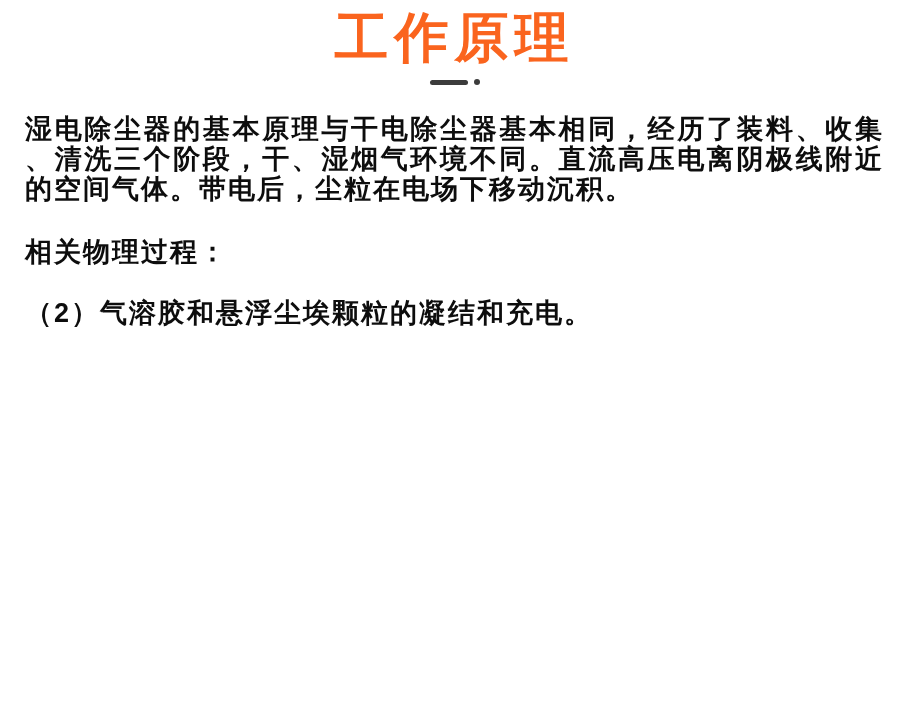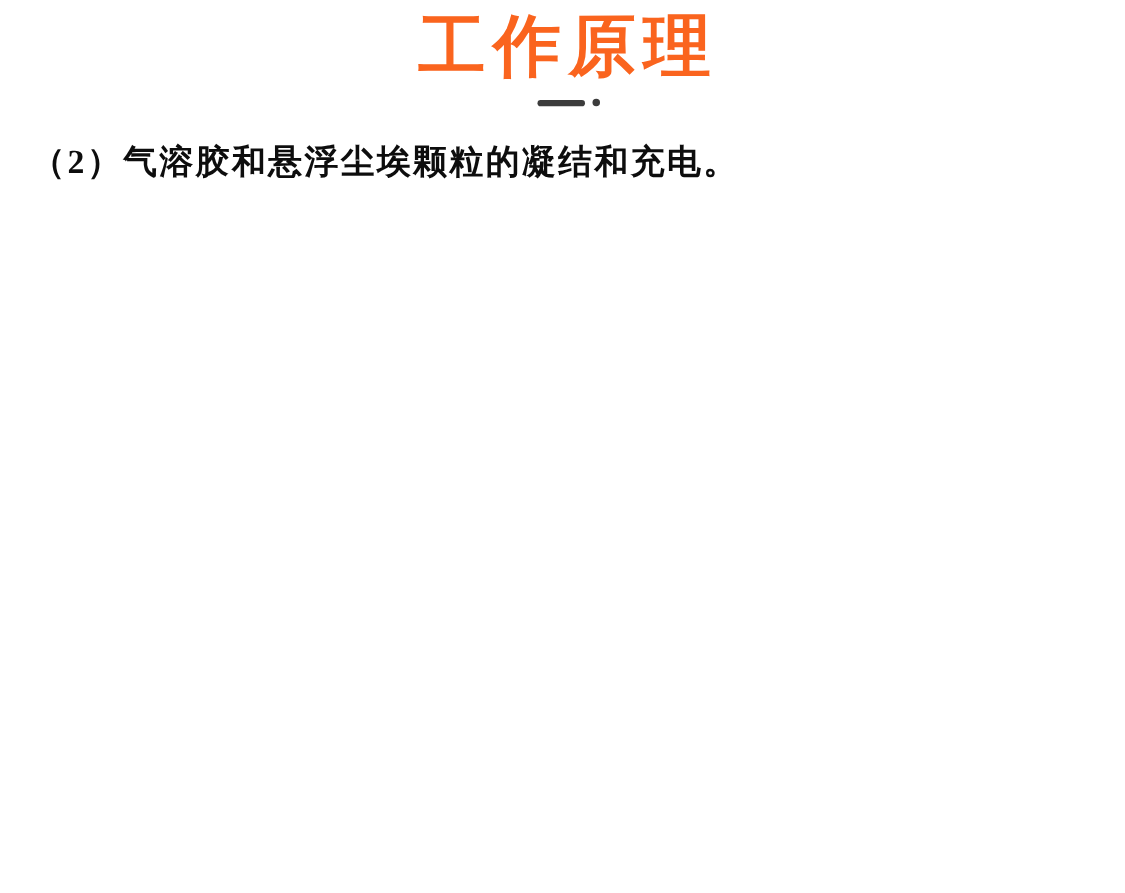--- a/index.html
+++ b/index.html
@@ -10,21 +10,20 @@
     height: 714px;
     overflow: hidden;
     font-family: "Liberation Sans", "DejaVu Sans", sans-serif;
     color: var(--ink);
   }
   .page {
     width: 900px;
     height: 714px;
     padding: 6px 16px 12px 25px;
     background: #ffffff;
-    font-family: Liberation Serif, serif;
   }
   .title {
     text-align: center;
     color: var(--accent);
     font-size: 54px;
     font-weight: 800;
     letter-spacing: 6px;
     line-height: 62px;
     margin-bottom: 8px;
   }
@@ -78,17 +77,19 @@
 <body>
 
 <div class="page">
   <h1 class="title">工作原理</h1>
 
   <div class="divider">
     <span class="divider-line"></span>
     <span class="divider-dot"></span>
   </div>
 
+  <p class="para">湿电除尘器的基本原理与干电除尘器基本相同，经历了装料、收集、清洗三个阶段，干、湿烟气环境不同。直流高压电离阴极线附近的空间气体。带电后，尘粒在电场下移动沉积。</p>
 
 
+  <p class="para heading">相关物理过程：</p>
 
   <p class="list-item">（2）气溶胶和悬浮尘埃颗粒的凝结和充电。</p>
 </div>
 
 </body></html>

